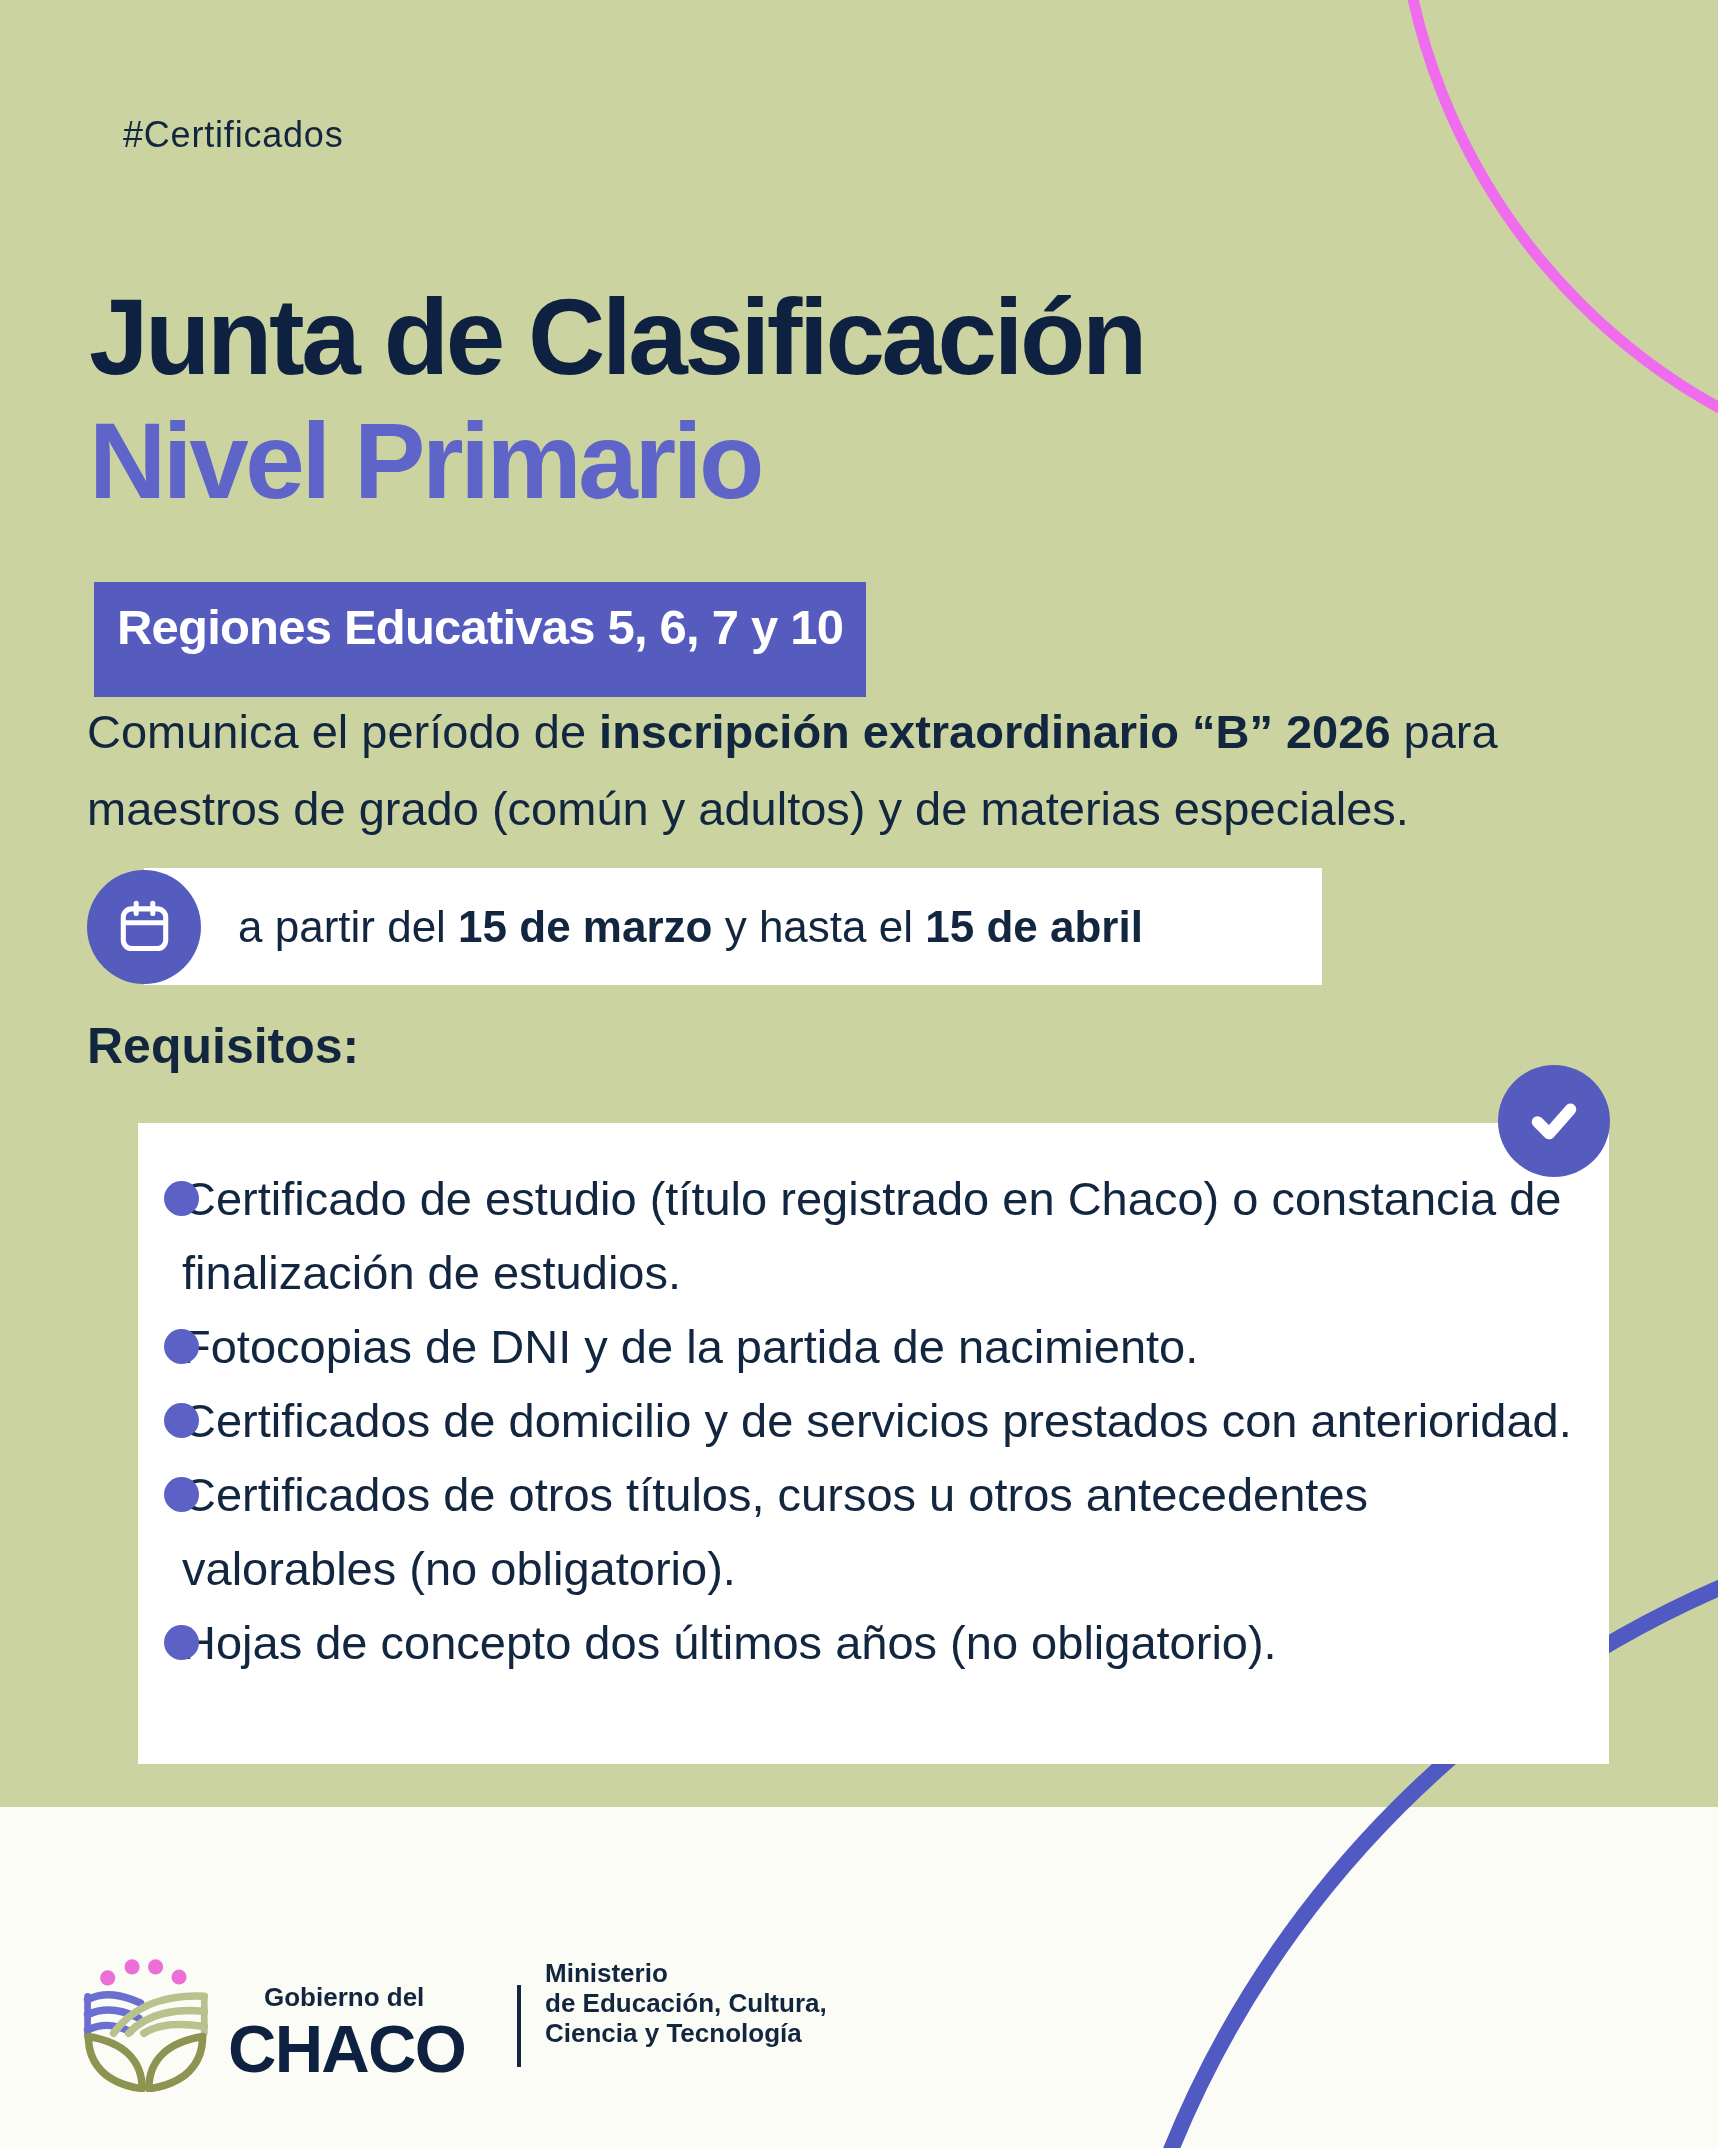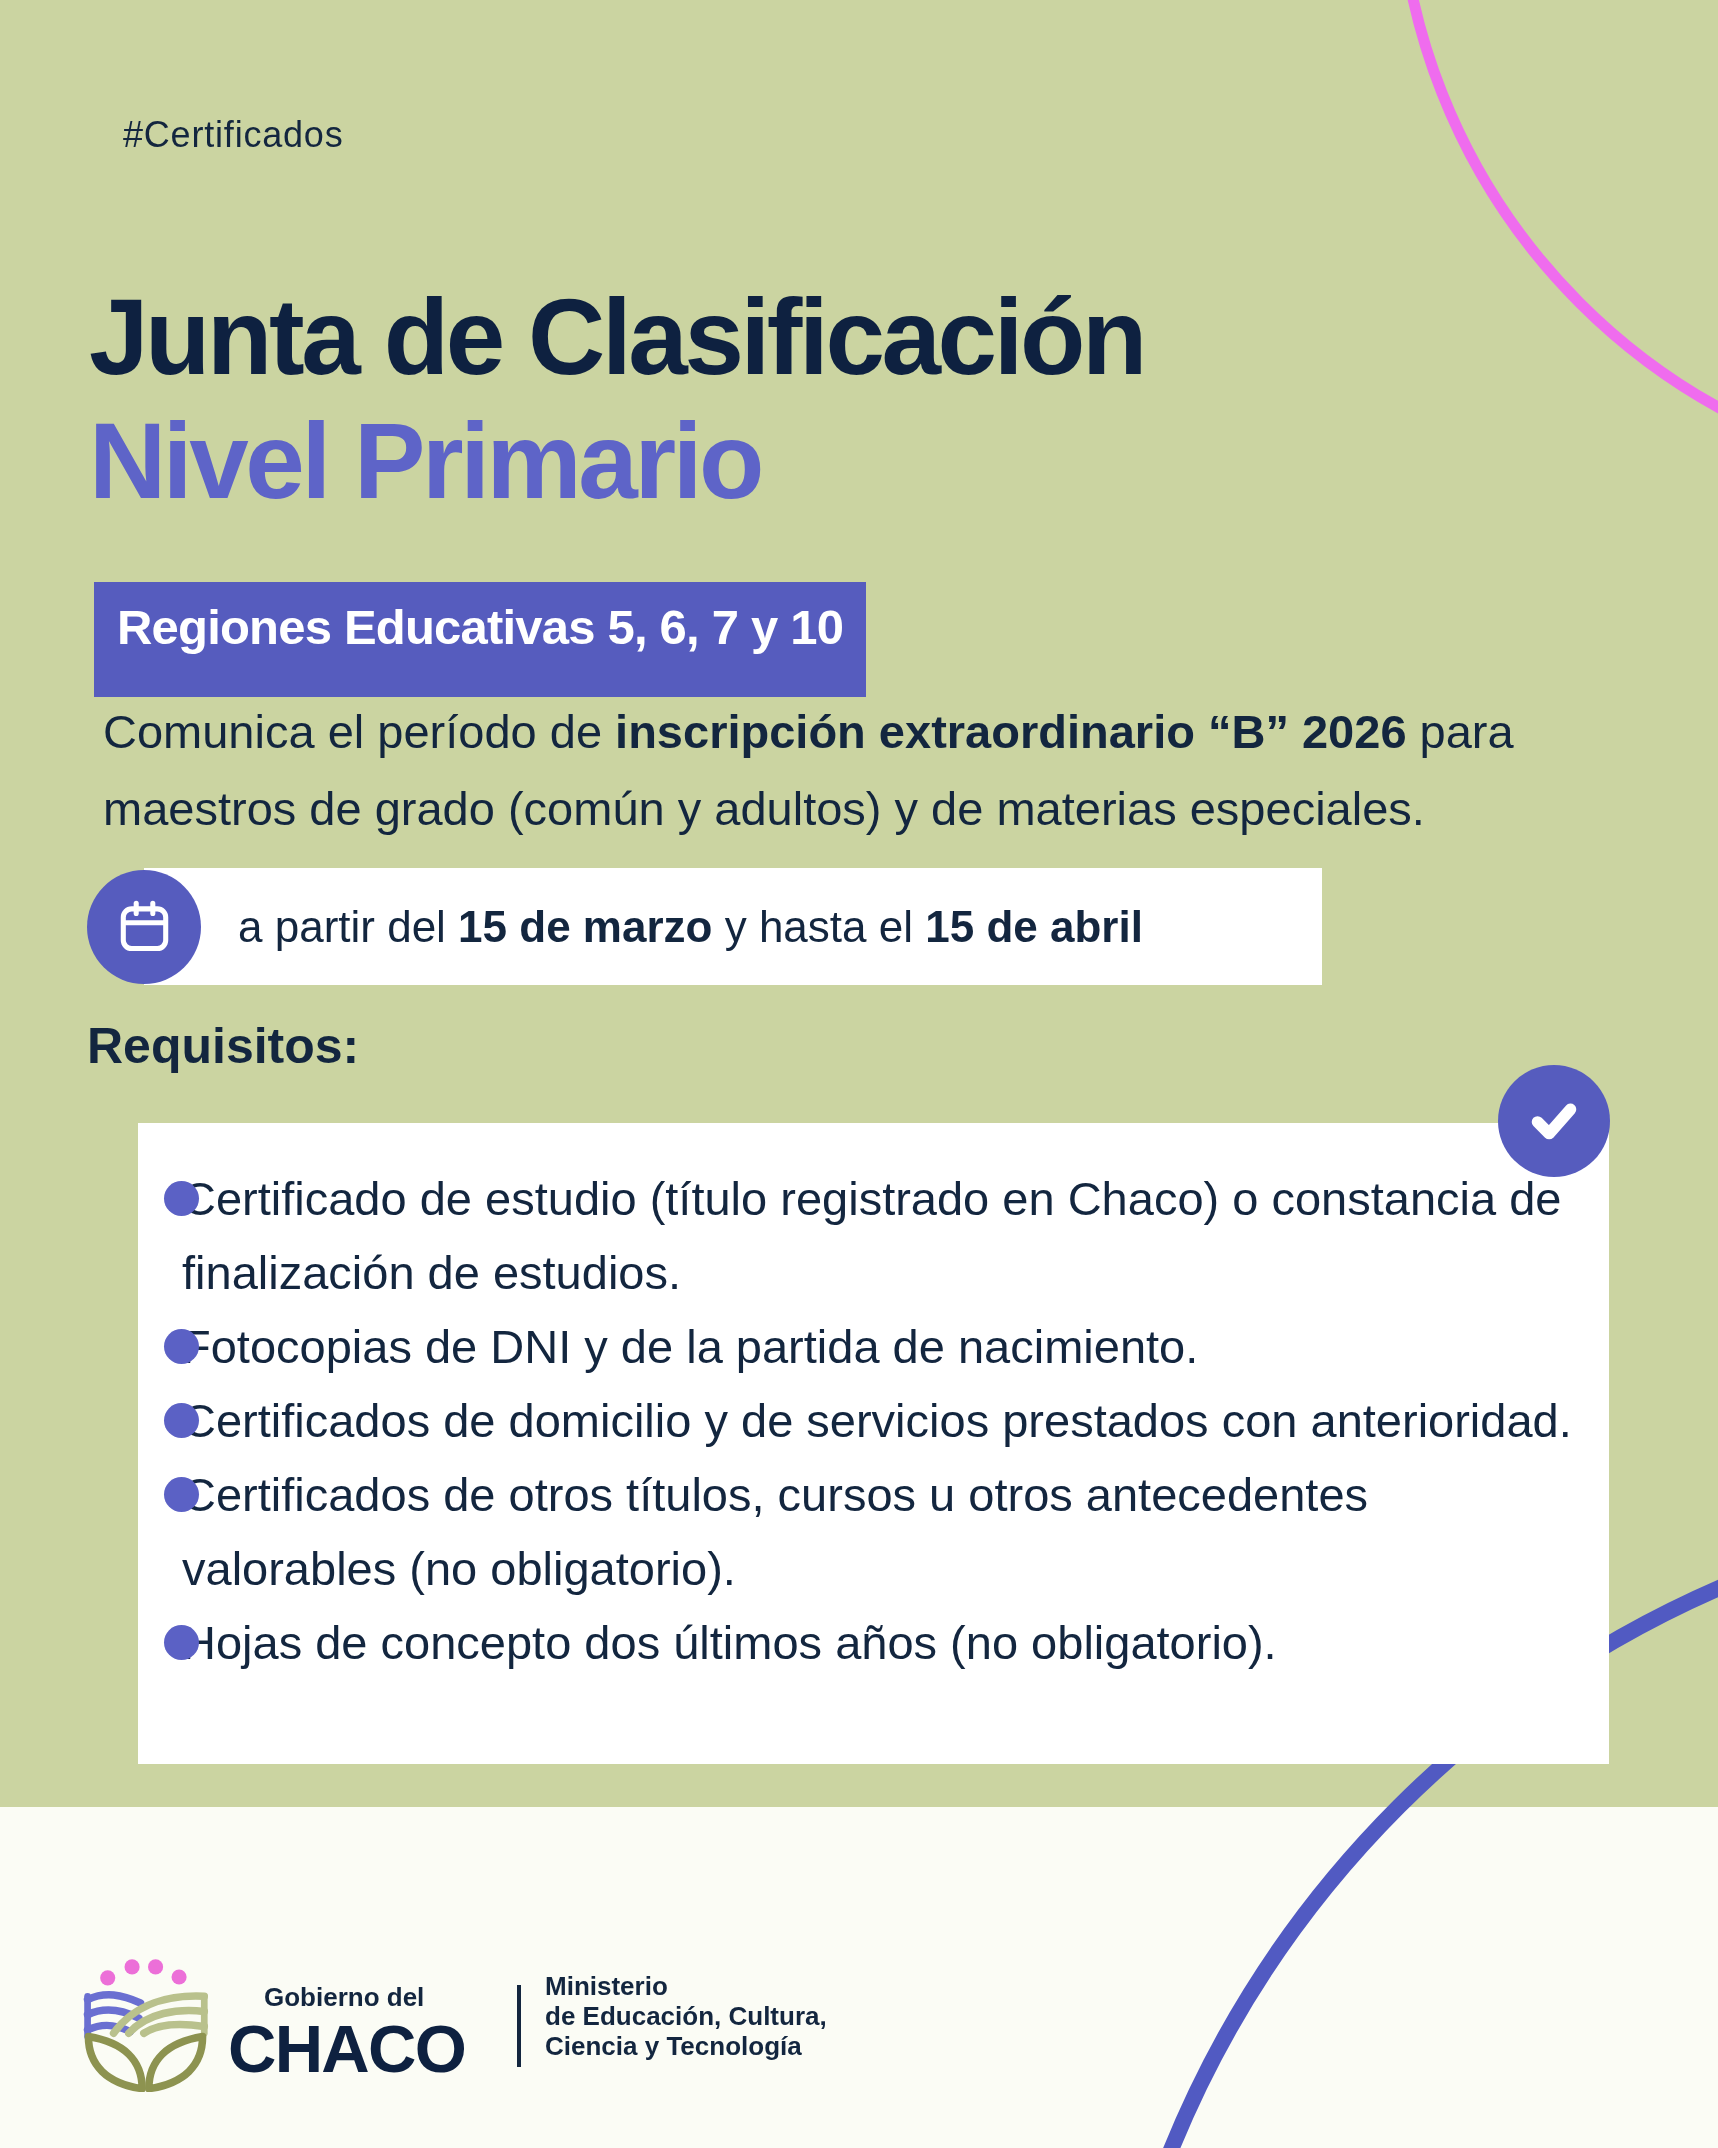--- a/index.html
+++ b/index.html
@@ -42,21 +42,21 @@
   .title-line1{top:284px;}
   .title-line2{top:408px; color:var(--purple-heading);}
   .badge{
     position:absolute; left:94px; top:582px; height:115px; z-index:2;
     background:var(--purple-fill); color:#ffffff;
     font-size:49px; font-weight:700; letter-spacing:-0.8px;
     line-height:91px; padding:0 23px; white-space:nowrap;
   }
   
   .intro{
-    position:absolute; left:103px; top:693px; width:1577px; z-index:2;
+    position:absolute; left:87px; top:693px; width:1577px; z-index:2;
     font-size:47px; line-height:1.64; color:var(--navy); font-weight:400;
   }
   .intro b{font-weight:700;}
   
   .date-bar{
     position:absolute; left:144px; top:868px; width:1178px; height:117px;
     background:var(--card); z-index:2;
   }
   .date-bar .date-text{
     position:absolute; left:94px; top:0; height:117px; line-height:117px;
@@ -102,21 +102,21 @@
   }
   .chaco{
     position:absolute; left:228px; top:203px;
     font-size:67px; font-weight:900; letter-spacing:-1.7px; color:var(--title-navy);
   }
   .footer-divider{
     position:absolute; left:517px; top:178px; width:4.2px; height:82px;
     background:var(--navy);
   }
   .ministry{
-    position:absolute; left:545px; top:164px;
+    position:absolute; left:545px; top:151px;
     font-size:26px; font-weight:700; color:var(--navy); line-height:30px;
   }
 </style>
 </head>
 <body>
 
 <div class="canvas">
 
   <div class="bottom-strip"></div>
   <div class="ring pink"></div>

